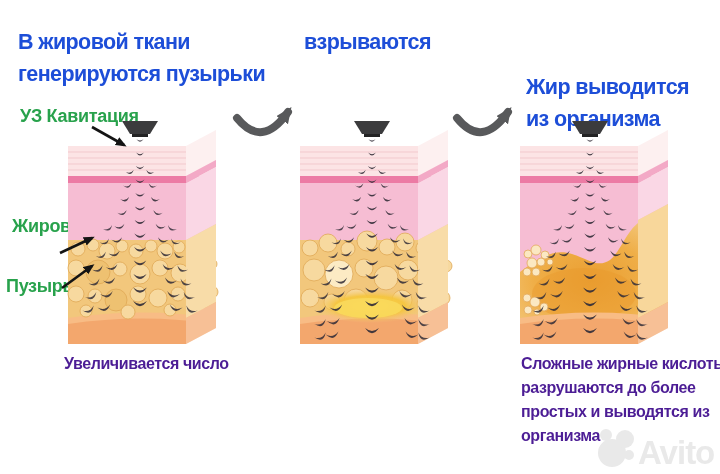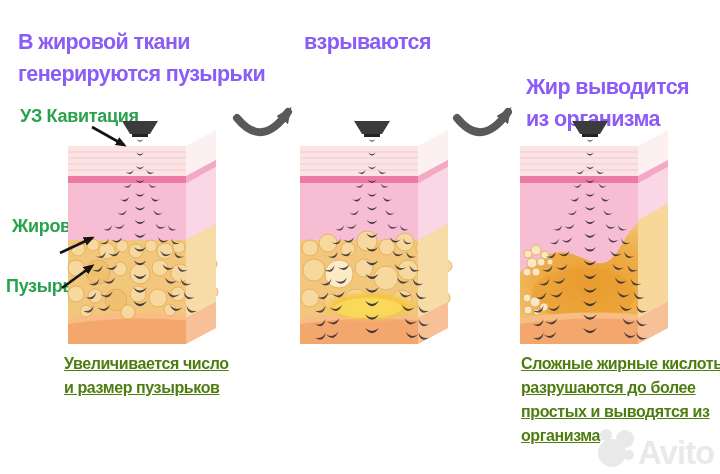--- a/index.html
+++ b/index.html
@@ -2,26 +2,26 @@
 <html><head>
 <meta charset="utf-8">
 <style>
   html,body{margin:0;padding:0;background:#fff;}
   #stage{
     position:relative;width:720px;height:474px;background:#ffffff;
     font-family:"Liberation Sans", sans-serif;overflow:hidden;
     border-bottom:1px solid #d9d9d9;
   }
   .title{
-    position:absolute;color:#8b5cf6;font-weight:bold;font-size:21.5px;
+    position:absolute;color:#1d4ed8;font-weight:bold;font-size:21.5px;
     line-height:32px;letter-spacing:-0.6px;white-space:nowrap;
   }
   .caption{
-    position:absolute;color:#4d7c0f;font-weight:bold;font-size:16px;
-    line-height:24px;letter-spacing:-0.4px;white-space:nowrap;text-decoration:underline;
+    position:absolute;color:#4c1d95;font-weight:bold;font-size:16px;
+    line-height:24px;letter-spacing:-0.4px;white-space:nowrap;
   }
   .green-label{
     position:absolute;color:#28a24c;font-weight:bold;font-size:18px;
     line-height:21px;letter-spacing:-0.3px;white-space:nowrap;
   }
   .figure{position:absolute;top:102px;}
   #overlay{position:absolute;left:0;top:0;width:720px;height:474px;pointer-events:none;}
   #watermark{position:absolute;left:596px;top:424px;}
   #watermark text{
     font-family:"Liberation Sans", sans-serif;font-weight:bold;font-size:33px;
@@ -402,21 +402,20 @@
         <path d="M-6,0 Q0,5 6,0 Q0,9 -6,0" transform="translate(76,226) rotate(0) scale(1.15)" fill="#332e38" opacity="0.92"></path>
         <path d="M-6,0 Q0,5 6,0 Q0,9 -6,0" transform="translate(36,231) rotate(-14) scale(1.0924999999999998)" fill="#332e38" opacity="0.88"></path>
         <path d="M-6,0 Q0,5 6,0 Q0,9 -6,0" transform="translate(116,231) rotate(14) scale(1.0924999999999998)" fill="#332e38" opacity="0.88"></path>
         <path d="M-6,0 Q0,5 6,0 Q0,9 -6,0" transform="translate(24,233) rotate(-24) scale(1.035)" fill="#332e38" opacity="0.85"></path>
         <path d="M-6,0 Q0,5 6,0 Q0,9 -6,0" transform="translate(128,233) rotate(24) scale(1.035)" fill="#332e38" opacity="0.85"></path>
       </g>
   </svg>
 
   <div class="caption" style="left:64px;top:352px;">
     <div>Увеличивается число</div>
-    <div>и размер пузырьков</div>
   </div>
   <div class="caption" style="left:521px;top:352px;">
     <div>Сложные жирные кислоты,</div>
     <div>разрушаются до более</div>
     <div>простых и выводятся из</div>
     <div>организма</div>
   </div>
 
   <svg id="overlay">
     <defs>

